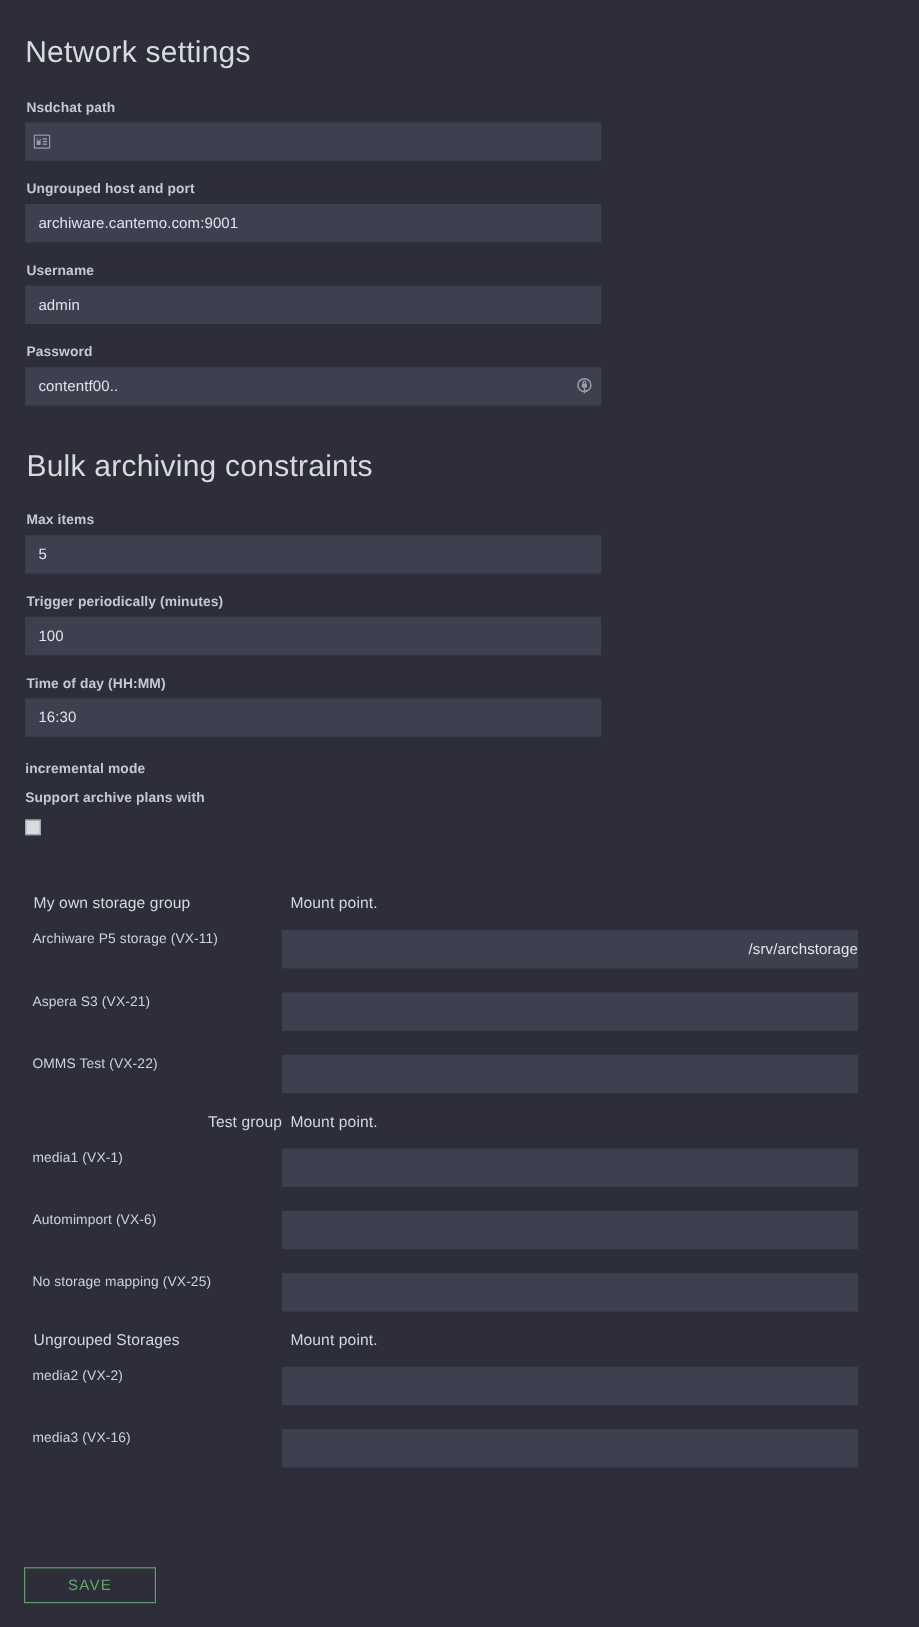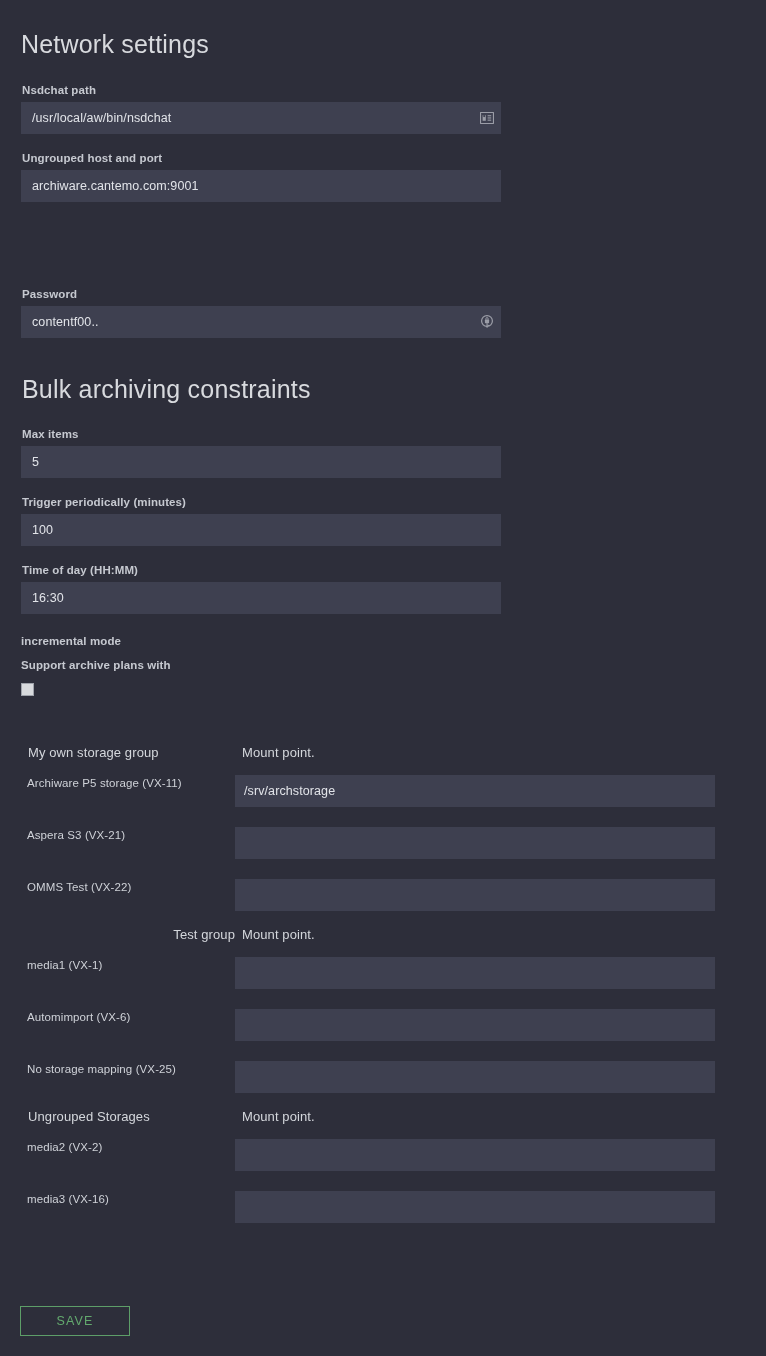--- a/index.html
+++ b/index.html
@@ -135,20 +135,21 @@
     font-weight: 400;
     color: #cfd2d8;
     letter-spacing: 0.1px;
   }
   .storage-row .sr-field {
     width: 480px;
     height: 32px;
     background: #3e4050;
     display: flex;
     align-items: center;
+    justify-content: flex-end;
   }
   .storage-row .sr-field .value {
     font-size: 12.5px;
     color: #e2e4e9;
     padding-left: 9px;
     letter-spacing: 0.1px;
     white-space: nowrap;
     overflow: hidden;
   }
 
@@ -178,41 +179,46 @@
 </head>
 <body>
 
 <div class="page">
 
   <h1 class="section-title abs" style="left:21px; top:32px;">Network settings</h1>
 
   <div class="abs field-block" style="left:21px; top:83px;">
     <div class="field-label">Nsdchat path</div>
     <div class="input-wrap">
-      <div class="value" placeholder="">/usr/local/aw/bin/nsdchat</div>
       <div class="field-icon">
         <svg width="14" height="12" viewBox="0 0 14 12" aria-hidden="true">
           <rect x="0.5" y="0.5" width="13" height="11" rx="0.5" fill="none" stroke="#d5d7dd" stroke-width="1.2"></rect>
           <rect x="2.6" y="3.2" width="3.2" height="5.6" fill="#d5d7dd"></rect>
           <circle cx="4.2" cy="4.1" r="1.1" fill="#3e4050"></circle>
           <rect x="7.6" y="3.2" width="3.6" height="1.1" fill="#d5d7dd"></rect>
           <rect x="7.6" y="5.4" width="3.6" height="1.1" fill="#d5d7dd"></rect>
           <rect x="7.6" y="7.6" width="3.6" height="1.1" fill="#d5d7dd"></rect>
         </svg>
       </div>
     </div>
   </div>
 
   <div class="abs field-block" style="left:21px; top:151px;">
     <div class="field-label">Ungrouped host and port</div>
     <div class="input-wrap">
       <div class="value" placeholder="">archiware.cantemo.com:9001</div>
     </div>
   </div>
 
+  <div class="abs field-block" style="left:21px; top:219px;">
+    <div class="field-label">Username</div>
+    <div class="input-wrap">
+      <div class="value" placeholder="">admin</div>
+    </div>
+  </div>
 
   <div class="abs field-block" style="left:21px; top:287px;">
     <div class="field-label">Password</div>
     <div class="input-wrap">
       <div class="value" placeholder="">contentf00..</div>
       <div class="field-icon">
         <svg width="14" height="14" viewBox="0 0 14 14" aria-hidden="true">
           <circle cx="7" cy="6" r="5.4" fill="none" stroke="#d5d7dd" stroke-width="1.2"></circle>
           <rect x="4.9" y="4.6" width="4.2" height="3.6" rx="0.6" fill="#d5d7dd"></rect>
           <path d="M5.9 4.7 V3.7 a1.1 1.1 0 0 1 2.2 0 V4.7" fill="none" stroke="#d5d7dd" stroke-width="1"></path>

